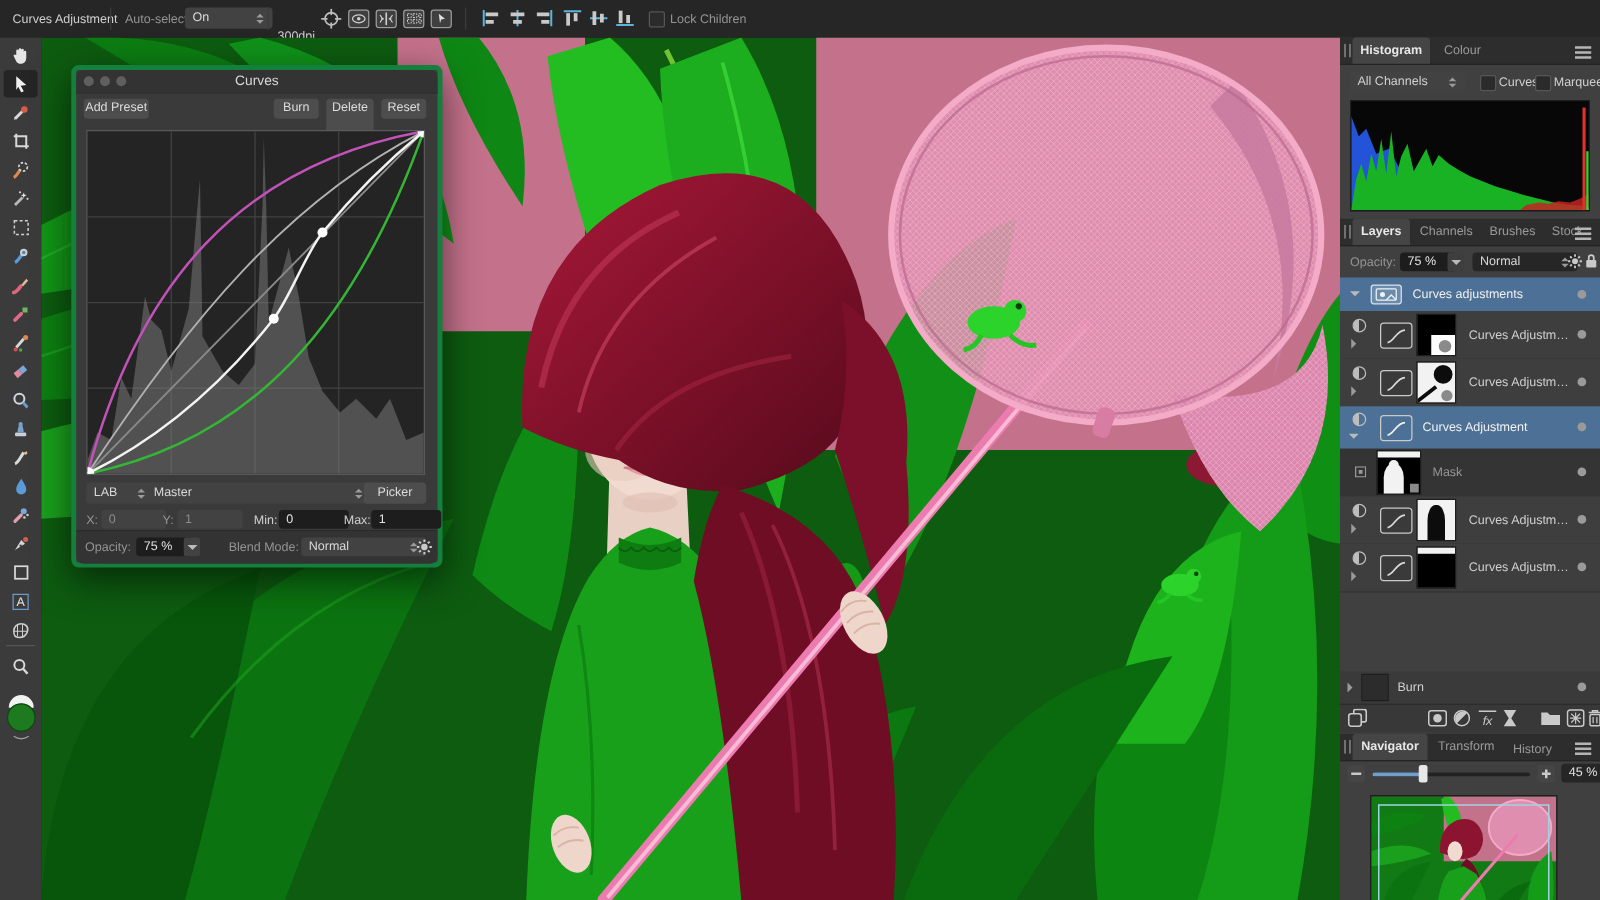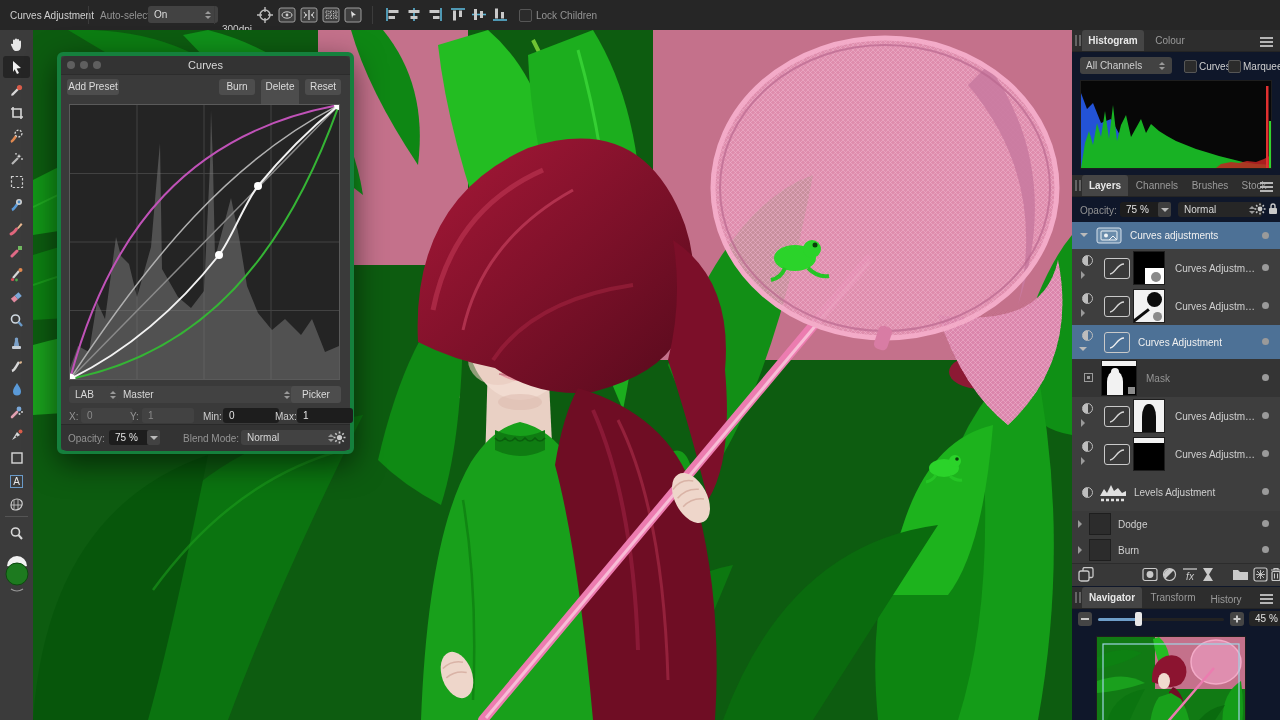--- a/index.html
+++ b/index.html
@@ -409,21 +409,21 @@
         <span>Normal</span>
           <span class="chevs" style="margin-left:auto;"></span>
       </div>
       <svg class="abs" style="left:272px;top:6px;" width="13" height="13" viewBox="0 0 13 13">
           <path d="M6.5 0.5v2M6.5 10.5v2M0.5 6.5h2M10.5 6.5h2M2.3 2.3l1.4 1.4M9.3 9.3l1.4 1.4M10.7 2.3L9.3 3.7M3.7 9.3l-1.4 1.4" stroke="#c9c9c9" stroke-width="1.6"></path>
           <circle cx="6.5" cy="6.5" r="2.6" fill="#c9c9c9"></circle>
         </svg>
     </div>
   </div>
 
-  <div class="abs" style="left:1072px;top:30px;width:208px;height:690px;background:#0f172a;">
+  <div class="abs" style="left:1072px;top:30px;width:208px;height:690px;background:#404040;">
 
     <div class="abs tabbar" style="left:0;top:0;width:208px;height:21px;">
       <svg class="abs" style="left:3px;top:5px;" width="6" height="11">
           <path d="M1 0v11M5 0v11" stroke="#777" stroke-width="1.5"></path>
         </svg>
       <div class="abs tab active" style="left:10px;top:0;width:62px;height:21px;">Histogram</div>
       <div class="abs tab" style="left:76px;top:0;width:44px;height:21px;">Colour</div>
       <div class="abs hambtn" style="left:188px;top:5px;">
           <div></div>
           <div></div>
@@ -573,36 +573,21 @@
             <path d="M1 11C6 11 8 1 15 1" fill="none" stroke="#d8d8d8" stroke-width="1.4"></path>
           </svg>
         </div>
       <div class="abs thumb" style="left:62px;top:3px;width:30px;height:32px;">
         <div class="abs" style="left:0;top:0;width:30px;height:5px;background:#f2f2f2;"></div>
       </div>
       <div class="abs txt" style="left:103px;top:15px;">Curves Adjustm…</div>
       <div class="abs dot" style="left:190px;top:15px;"></div>
     </div>
 
-    <div class="abs lrow" style="left:0;top:443px;width:208px;height:38px;">
-      <div class="abs badge" style="left:10px;top:14px;"></div>
-      <svg class="abs" style="left:26px;top:7px;" width="30" height="24" viewBox="0 0 30 24">
-          <path d="M2 16l4-7 3 4 4-8 3 6 4-3 4 5 4-2v5H2z" fill="#e0e0e0"></path>
-          <path d="M3 20h3M8 20h3M13 20h3M18 20h3M23 20h3" stroke="#e0e0e0" stroke-width="2.5"></path>
-        </svg>
-      <div class="abs txt" style="left:62px;top:15px;">Levels Adjustment</div>
-      <div class="abs dot" style="left:190px;top:15px;"></div>
-    </div>
-
-    <div class="abs lrow" style="left:0;top:481px;width:208px;height:26px;background:#3a3a3a;">
-      <div class="chevr abs" style="left:6px;top:9px;"></div>
-      <div class="abs thumb" style="left:18px;top:3px;width:20px;height:20px;background:#2c2c2c;"></div>
-      <div class="abs txt" style="left:46px;top:9px;">Dodge</div>
-      <div class="abs dot" style="left:190px;top:9px;"></div>
-    </div>
+
 
     <div class="abs lrow" style="left:0;top:507px;width:208px;height:26px;background:#3a3a3a;">
       <div class="chevr abs" style="left:6px;top:9px;"></div>
       <div class="abs thumb" style="left:18px;top:3px;width:20px;height:20px;background:#2c2c2c;"></div>
       <div class="abs txt" style="left:46px;top:9px;">Burn</div>
       <div class="abs dot" style="left:190px;top:9px;"></div>
     </div>
 
     <div class="abs" style="left:0;top:533px;width:208px;height:22px;background:#383838;border-top:1px solid #2c2c2c;">
       <svg class="abs" style="left:6px;top:3px;" width="16" height="15" viewBox="0 0 16 15">

